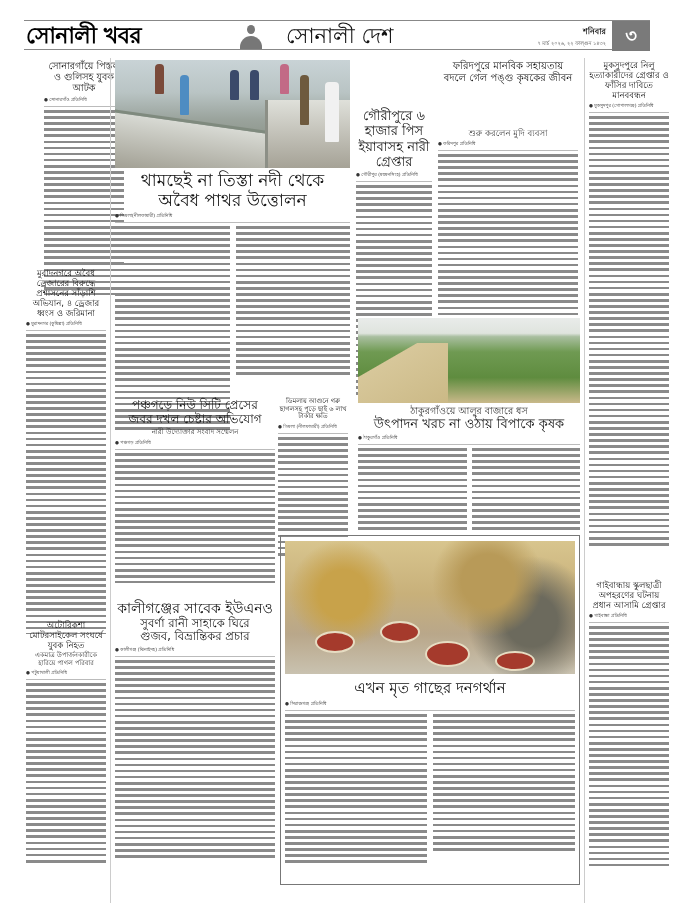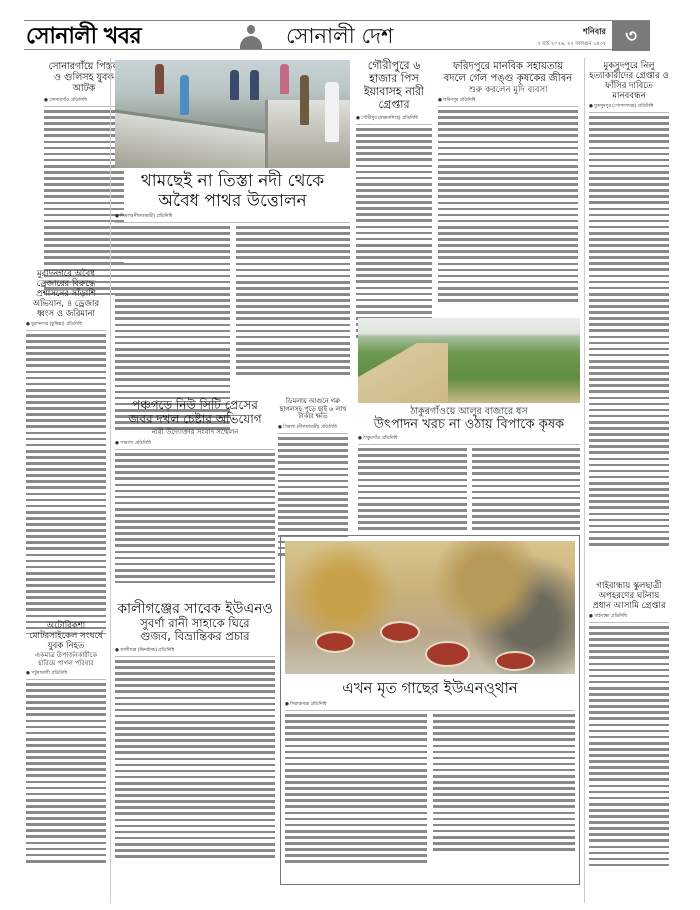--- a/index.html
+++ b/index.html
@@ -116,29 +116,29 @@
   <div class="body-text" style="height:130px;width:160px;"></div>
 </div>
 
 <div class="col" style="left:278px;top:398px;width:70px;">
   <div class="hl" style="font-size:6.5px;">ডিমলায় আগুনে গরু ছাগলসহ পুড়ে ছাই ৬ লাখ টাকার ক্ষতি</div>
   <div class="by">● ডিমলা (নীলফামারী) প্রতিনিধি</div>
   <div class="body-text" style="height:120px;"></div>
 </div>
 
 <div class="col" style="left:356px;top:60px;width:76px;">
-  <div class="hl" style="font-size:11px;">গৌরীপুরে ৬ হাজার পিস ইয়াবাসহ নারী গ্রেপ্তার</div>
+  <div class="hl" style="font-size:13px;margin-top:48px;">গৌরীপুরে ৬ হাজার পিস ইয়াবাসহ নারী গ্রেপ্তার</div>
   <div class="by">● গৌরীপুর (ময়মনসিংহ) প্রতিনিধি</div>
   <div class="body-text" style="height:210px;"></div>
 </div>
 
 <div class="col" style="left:438px;top:60px;width:140px;">
   <div class="hl" style="font-size:10px;">ফরিদপুরে মানবিক সহায়তায়</div>
   <div class="hl" style="font-size:10px;">বদলে গেল পঙ্গু কৃষকের জীবন</div>
-  <div class="hl" style="font-size:8.5px;color:#444;">শুরু করলেন মুদি ব্যবসা</div>
+  <div class="hl" style="font-size:8.5px;color:#444;margin-top:44px;">শুরু করলেন মুদি ব্যবসা</div>
   <div class="by">● ফরিদপুর প্রতিনিধি</div>
   <div class="body-text" style="height:195px;"></div>
 </div>
 
 <div class="photo photo-field" style="left:358px;top:318px;width:222px;height:85px;">
   <div class="path"></div>
 </div>
 <div class="col" style="left:358px;top:405px;width:222px;">
   <div class="hl" style="font-size:9.5px;color:#333;">ঠাকুরগাঁওয়ে আলুর বাজারে ধস</div>
   <div class="hl" style="font-size:13px;">উৎপাদন খরচ না ওঠায় বিপাকে কৃষক</div>
@@ -172,19 +172,19 @@
 </div>
 
 <div class="box-frame" style="left:280px;top:535px;width:300px;height:350px;"></div>
 <div class="photo photo-garden" style="left:285px;top:541px;width:290px;height:133px;">
   <div class="pot" style="left:95px;top:80px;width:40px;height:22px;"></div>
   <div class="pot" style="left:140px;top:100px;width:45px;height:26px;"></div>
   <div class="pot" style="left:30px;top:90px;width:40px;height:22px;"></div>
   <div class="pot" style="left:210px;top:110px;width:40px;height:20px;"></div>
 </div>
 <div class="col" style="left:285px;top:680px;width:290px;">
-  <div class="hl" style="font-size:15px;">এখন মৃত গাছের ইউএনও্থান</div>
+  <div class="hl" style="font-size:15px;">এখন মৃত গাছের দনগর্থান</div>
   <div class="by">● সিরাজগঞ্জ প্রতিনিধি</div>
   <div style="display:flex;gap:6px;">
     <div class="body-text" style="flex:1;height:150px;"></div>
     <div class="body-text" style="flex:1;height:140px;"></div>
   </div>
 </div>
 
 </body></html>

